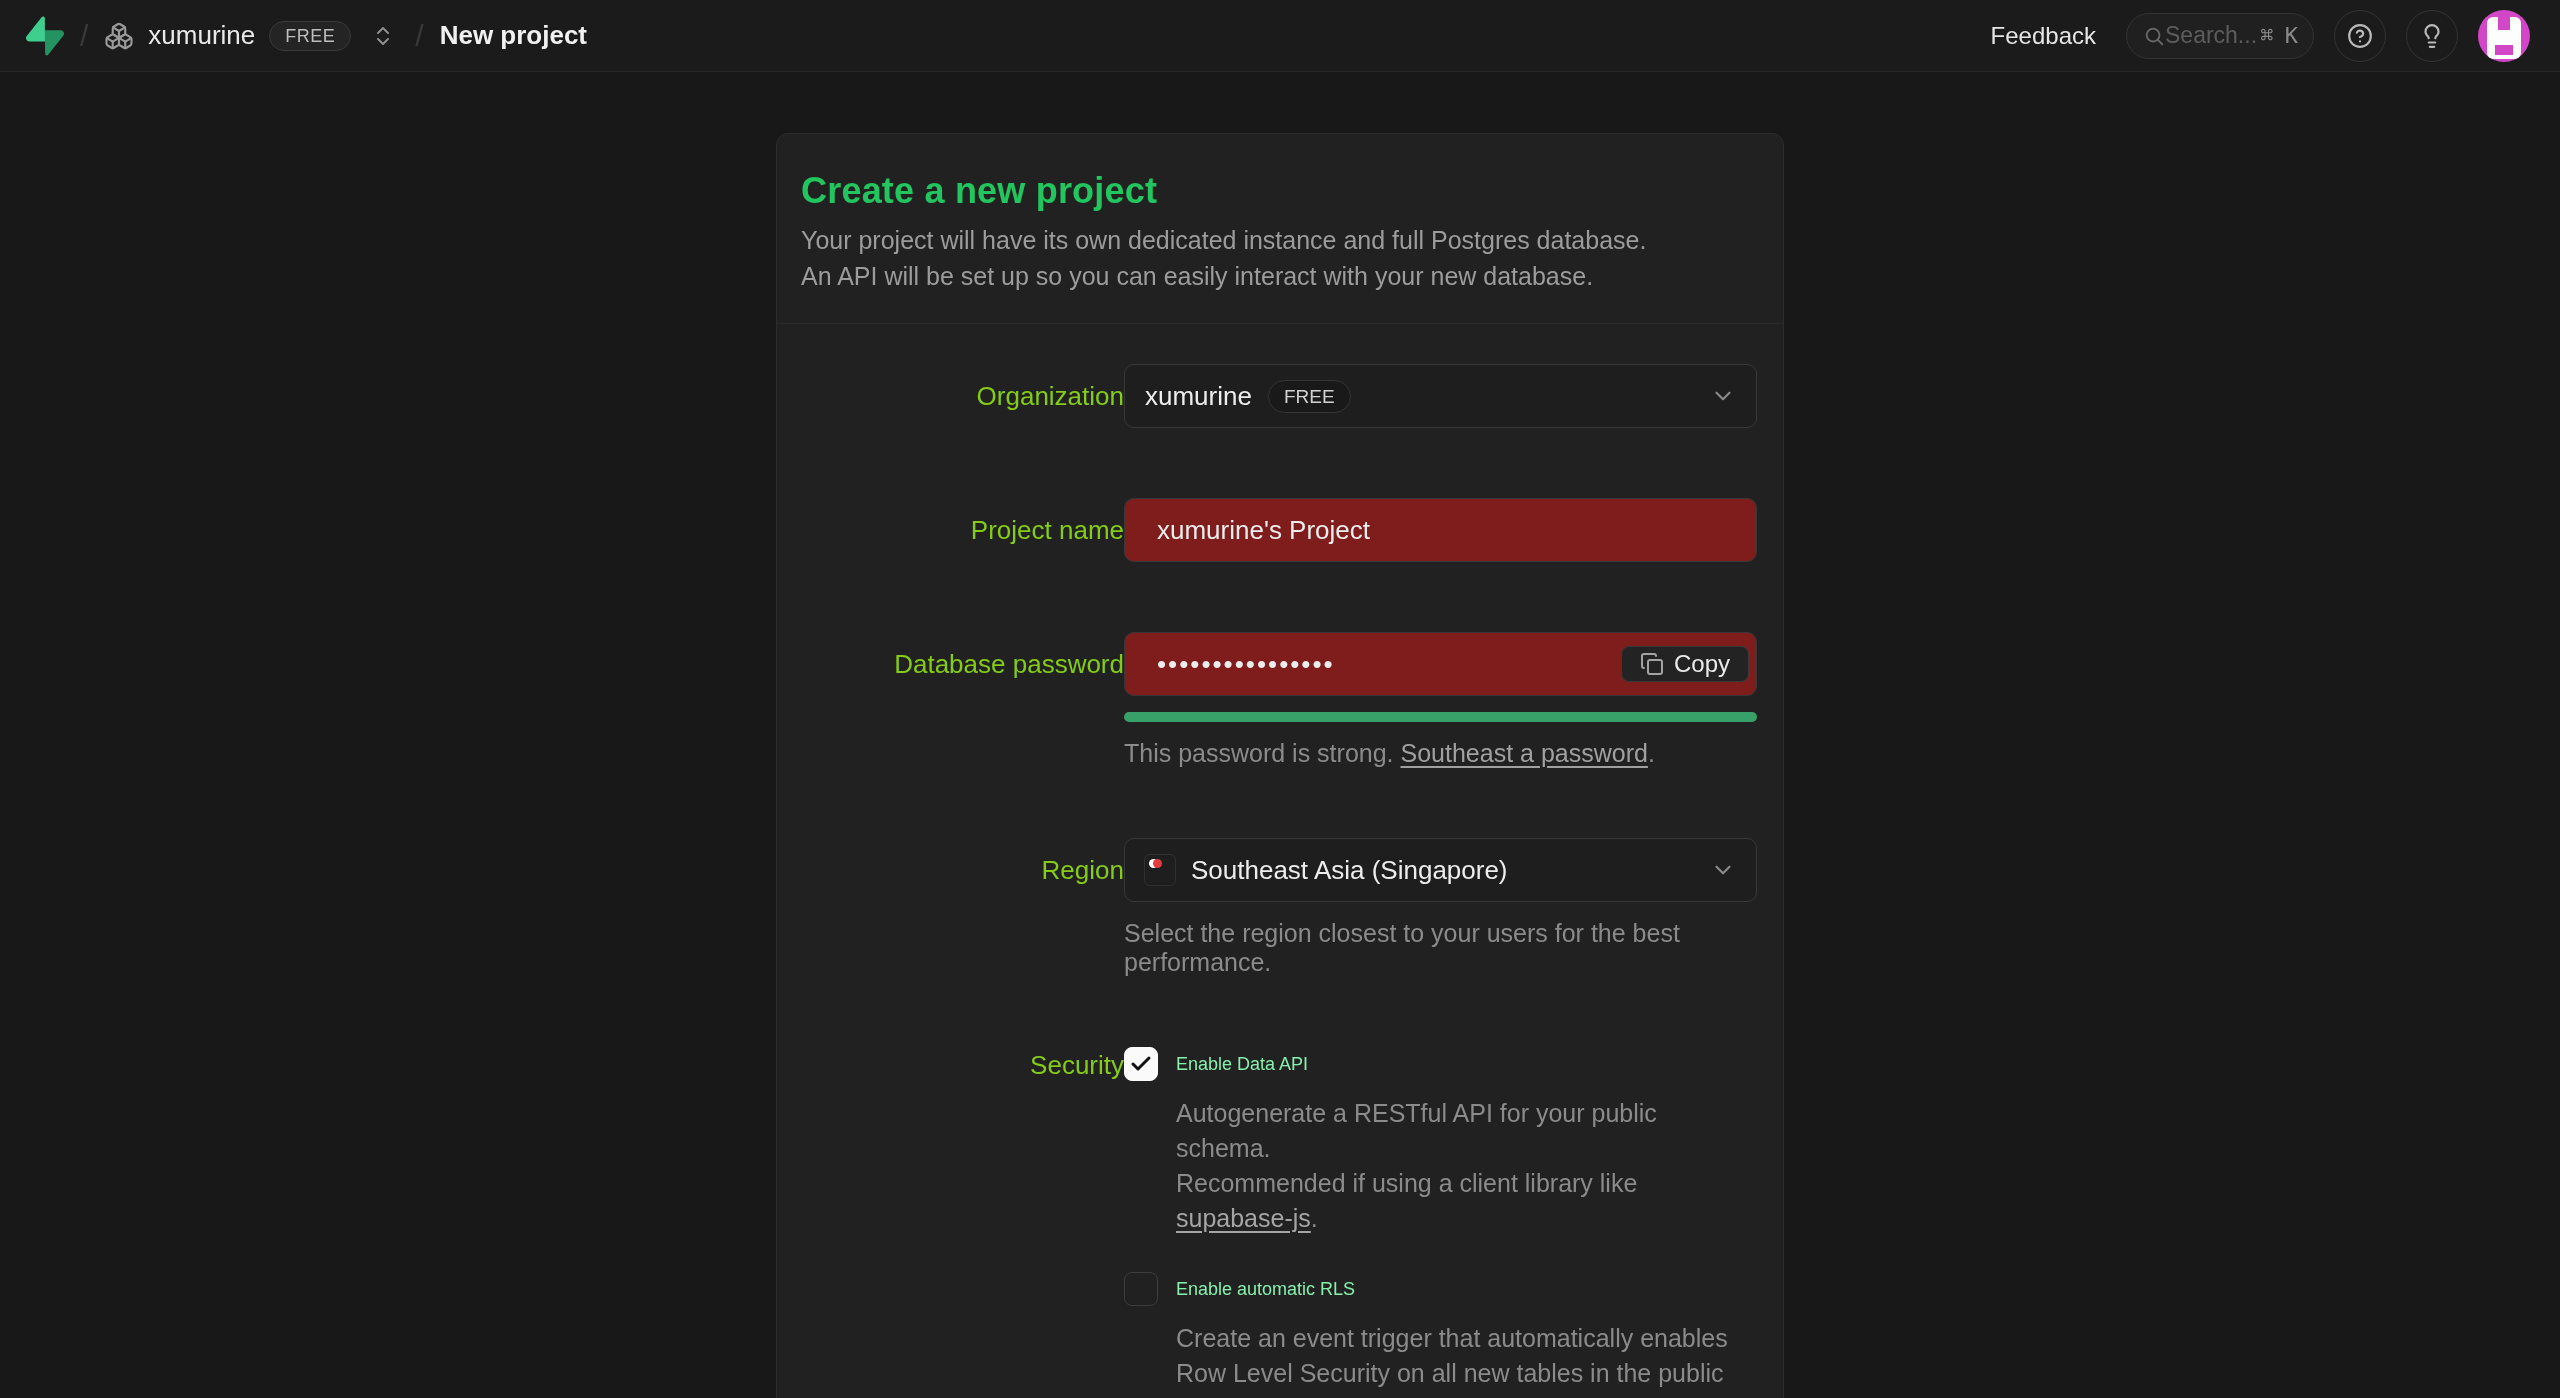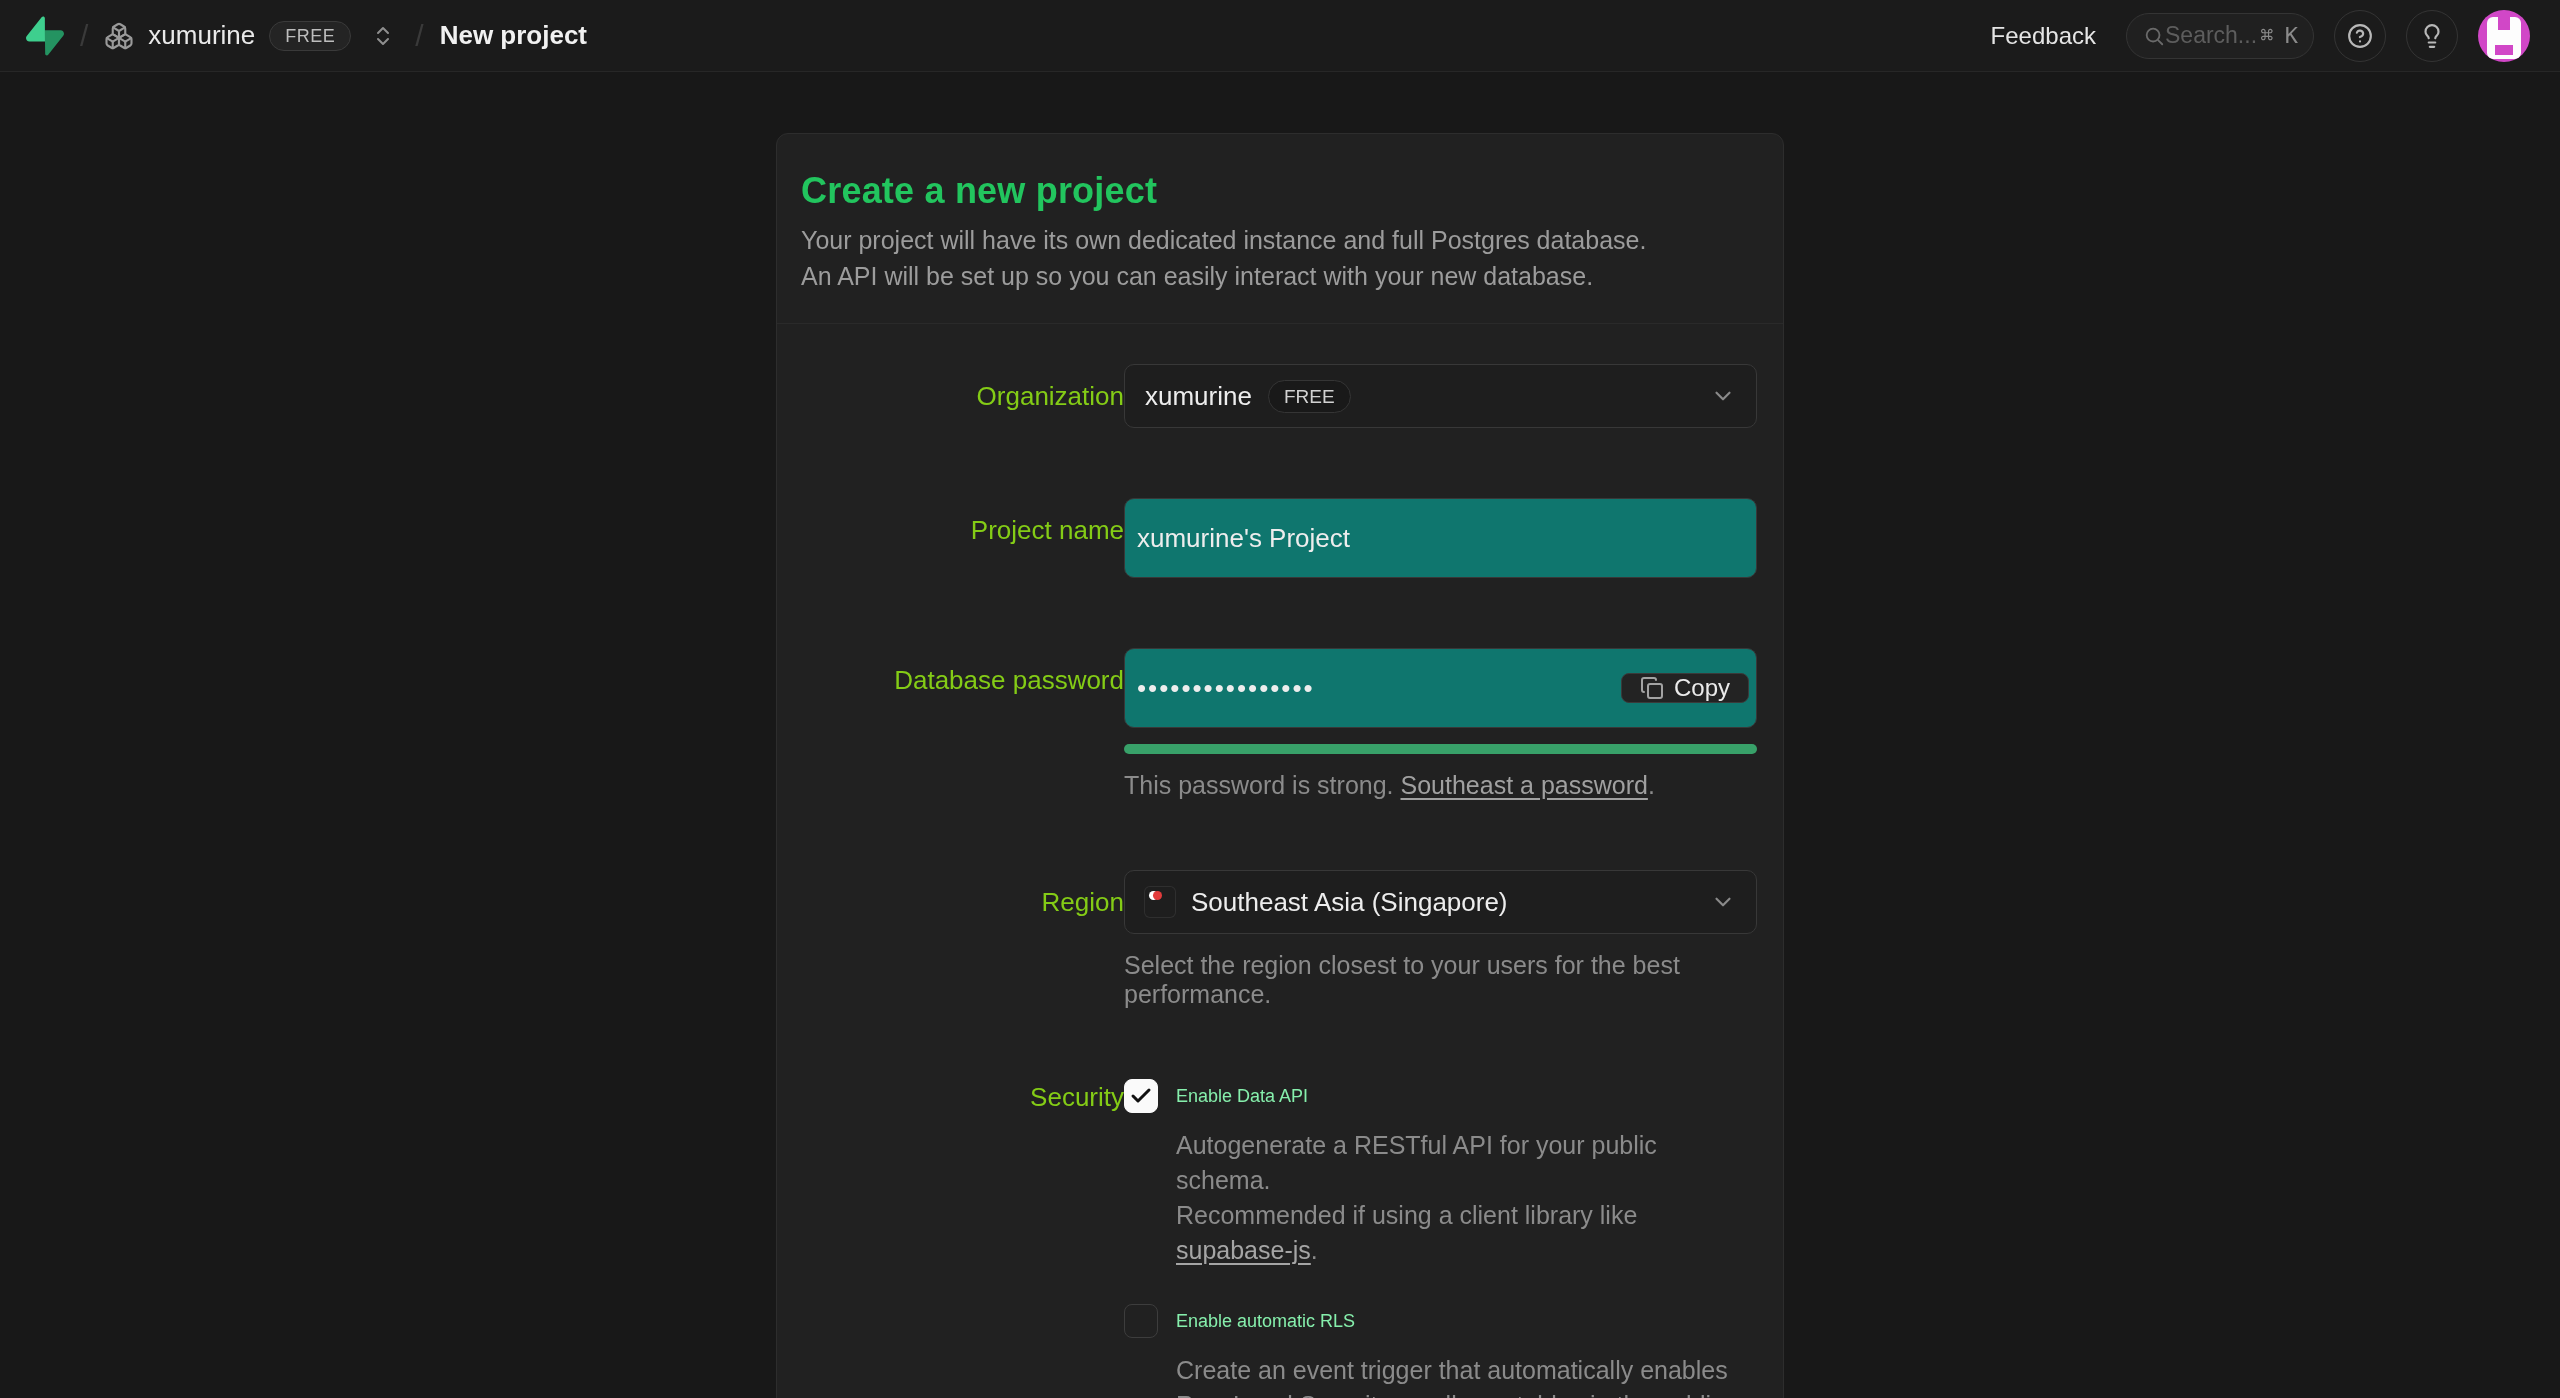--- a/index.html
+++ b/index.html
@@ -85,28 +85,28 @@
     display:flex;align-items:center;padding:0 20px;width:100%;cursor:pointer;
   }
   .field-value{font-size:26px;color:#ededed;}
   .select-chevron{margin-left:auto;display:flex;}
   .select-chevron svg{width:26px;height:26px;stroke:#8a8a8a;fill:none;stroke-width:2;stroke-linecap:round;stroke-linejoin:round;}
   .badge-inline{
     margin-left:16px;font-size:19px;color:#d2d2d2;background:#191919;
     border:1px solid #353535;border-radius:999px;padding:6px 15px;line-height:1;
   }
   .text-input{
-    height:80px;border:1px solid #383838;background:#0f766e;border-radius:10px;
-    width:100%;padding:0 12px;font-size:26px;color:#ededed;font-family:inherit;outline:none;
+    height:64px;border:1px solid #383838;background:#7f1d1d;border-radius:10px;
+    width:100%;padding:0 32px;font-size:26px;color:#ededed;font-family:inherit;outline:none;
   }
   .password-wrap{position:relative;}
   .password-input{letter-spacing:2px;padding-right:170px;}
   .copy-btn{
     position:absolute;right:8px;top:50%;transform:translateY(-50%);
-    height:30px;display:flex;align-items:center;gap:10px;padding:0 18px;
+    height:36px;display:flex;align-items:center;gap:10px;padding:0 18px;
     border-radius:8px;border:1px solid #3a3a3a;background:#232323;
     color:#ebebeb;font-size:24px;font-family:inherit;cursor:pointer;
   }
   .copy-btn svg{width:24px;height:24px;stroke:#a3a3a3;fill:none;stroke-width:2;stroke-linecap:round;stroke-linejoin:round;}
   .strength-bar{margin-top:16px;height:10px;border-radius:6px;background:var(--strength-green);}
   .helper{margin-top:17px;font-size:25px;color:#8b8b8b;}
   .helper a{color:#a0a0a0;text-decoration:underline;text-underline-offset:4px;cursor:pointer;}
 
   .flag{width:30px;height:30px;border-radius:5px;overflow:hidden;margin-right:16px;flex:none;box-shadow:0 0 0 1px rgba(255,255,255,.08);}
   .flag-top{height:50%;background:var(--flag-red);position:relative;}

